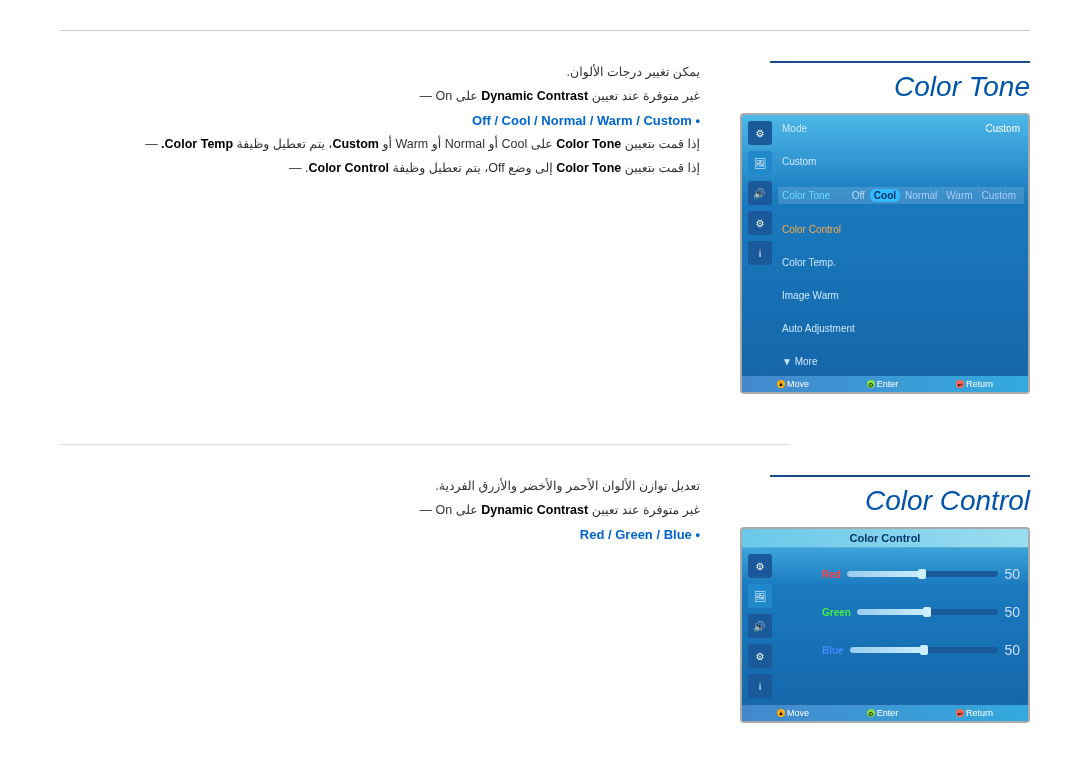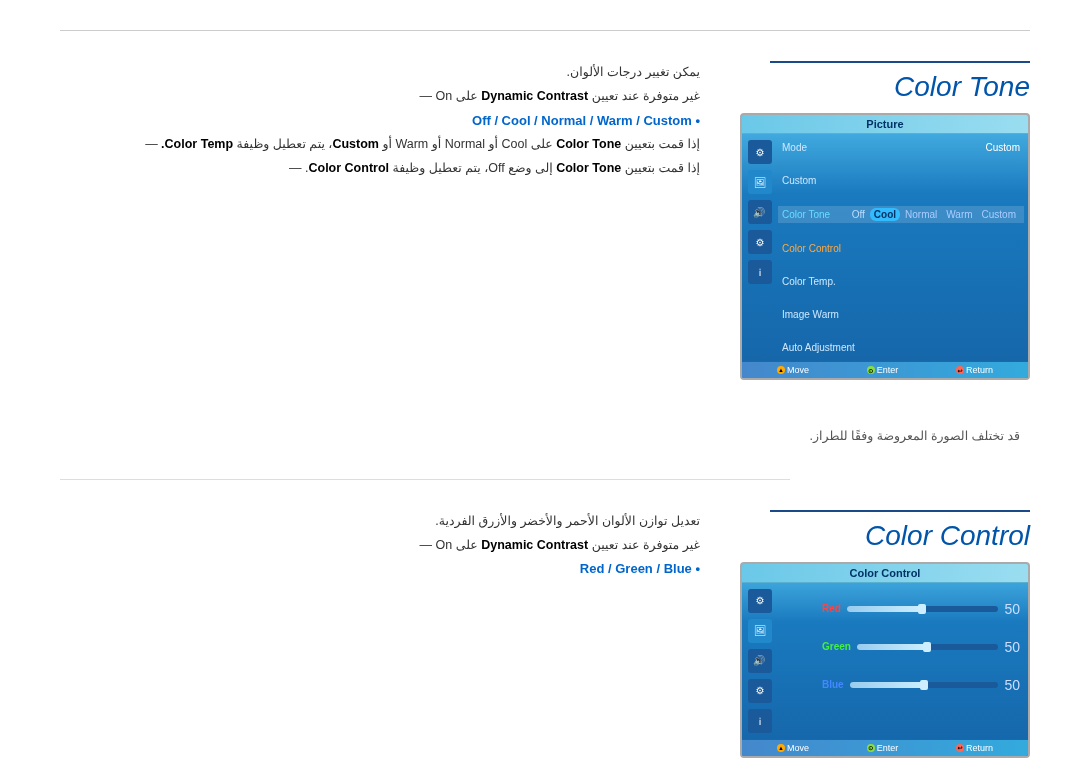--- a/index.html
+++ b/index.html
@@ -327,21 +327,20 @@
       <div>
         إذا قمت بتعيين <span class="bold-term">Color Tone</span> إلى وضع Off، يتم تعطيل وظيفة <span class="bold-term">Color Control</span>. —
       </div>
     </div>
 
     <div class="section-screen">
       <hr class="divider-right">
       <div class="section-title-right">Color Tone</div>
 
       <div class="monitor-box">
-        <div class="monitor-title-bar">Picture</div>
         <div class="monitor-content">
 
           <div class="icon-sidebar">
             <div class="icon-item">⚙</div>
             <div class="icon-item active">🖼</div>
             <div class="icon-item">🔊</div>
             <div class="icon-item">⚙</div>
             <div class="icon-item">ℹ</div>
           </div>
 
@@ -368,20 +367,23 @@
             </div>
             <div class="menu-row">
               <span class="menu-label">Color Temp.</span>
             </div>
             <div class="menu-row">
               <span class="menu-label">Image Warm</span>
             </div>
             <div class="menu-row">
               <span class="menu-label">Auto Adjustment</span>
             </div>
+            <div class="menu-row">
+              <span class="menu-label">▼ More</span>
+            </div>
           </div>
         </div>
 
         <div class="monitor-nav">
           <div class="nav-btn">
             <div class="btn-icon">▲</div>
             <span>Move</span>
           </div>
           <div class="nav-btn">
             <div class="btn-icon enter">⊙</div>
@@ -389,26 +391,20 @@
           </div>
           <div class="nav-btn">
             <div class="btn-icon return">↩</div>
             <span>Return</span>
           </div>
         </div>
       </div>
     </div>
   </div>
 
-  <div style="display:flex; flex-direction:row; width:100%; margin-bottom:20px;">
-    <div style="flex:1"></div>
-    <div style="width:310px; text-align:right;">
-      <div class="footnote arabic-text">قد تختلف الصورة المعروضة وفقًا للطراز.</div>
-    </div>
-  </div>
 
   <hr class="section-separator">
 
   <div class="section-row">
 
     <div class="section-text arabic-text">
       <div>تعديل توازن الألوان الأحمر والأخضر والأزرق الفردية.</div>
       <div>
         غير متوفرة عند تعيين <span class="bold-term">Dynamic Contrast</span> على On —
       </div>

